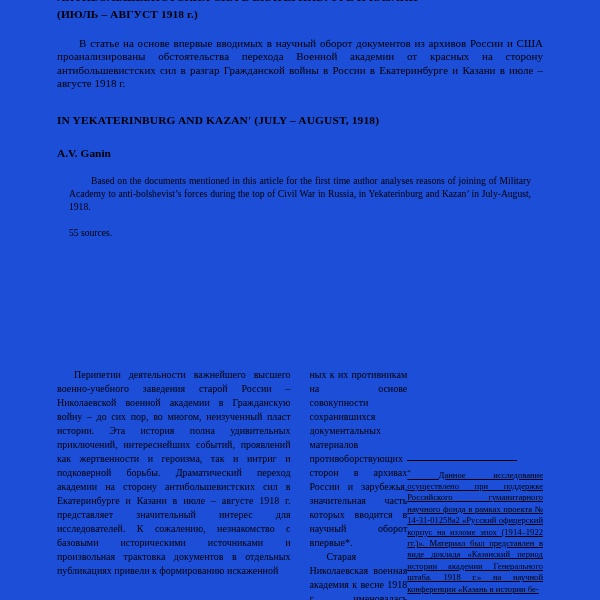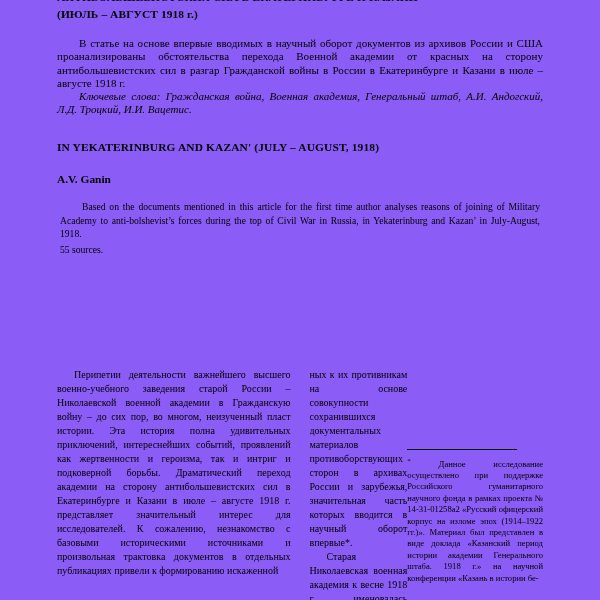--- a/index.html
+++ b/index.html
@@ -9,21 +9,21 @@
   }
   body {
     font-family: "Liberation Serif", "DejaVu Serif", serif;
     color: #000000;
   }
   #page {
     position: relative;
     width: 600px;
     height: 600px;
     overflow: hidden;
-    background: #8b5cf6;
+    background: #1d4ed8;
     box-sizing: border-box;
     padding: 0 57px;
   }
 
   
   .title-ru {
     font-size: 11.4px;
     font-weight: bold;
     line-height: 16.5px;
     letter-spacing: 0.1px;
@@ -86,21 +86,21 @@
     font-weight: bold;
     margin-top: 17px;
     line-height: 14px;
   }
   .abstract-en {
     font-size: 9.6px;
     line-height: 13.3px;
     text-align: justify;
     margin-top: 14px;
   }
-  .abstract-en p { margin: 3px; }
+  .abstract-en p { margin: 12px; }
   .abstract-en p.indent { text-indent: 22px; }
   .abstract-en p.noindent { text-indent: 0; }
 
   
   .body-cols {
     position: absolute;
     left: 57px;
     right: 57px;
     top: 368px;
     bottom: 0;
@@ -128,21 +128,22 @@
     margin: 0;
     text-indent: 17px;
   }
   .body-text p.cont {
     text-indent: 0;
   }
 
   
   .footnote-wrap {
     margin-top: auto;
-    padding-bottom: 16px;
+    padding-bottom: 5px;
+    text-decoration: underline;
   }
   .footnote-rule {
     width: 110px;
     height: 0;
     border-top: 1px solid #000;
     margin: 0 0 6px 0;
   }
   .footnote {
     font-size: 8.6px;
     line-height: 11.4px;
@@ -160,21 +161,20 @@
 <div id="page">
 
   <div class="title-ru">
     <span class="line1">АНТИБОЛЬШЕВИСТСКИХ СИЛ В ЕКАТЕРИНБУРГЕ И КАЗАНИ</span>
     <span class="line2">(ИЮЛЬ – АВГУСТ 1918 г.)</span>
   </div>
 
 
   <div class="abstract">
     <p class="indent">В статье на основе впервые вводимых в научный оборот документов из архивов России и США проанализированы обстоятельства перехода Военной академии от красных на сторону антибольшевистских сил в разгар Гражданской войны в России в Екатеринбурге и Казани в июле –  августе 1918 г.</p>
-    <p class="kw"><span class="kw-label">Ключевые слова:</span> <span>Гражданская война, Военная академия, Генеральный штаб, А.И. Андогский, Л.Д. Троцкий, И.И. Вацетис.</span></p>
   </div>
 
   <div class="title-en">
     <span>IN YEKATERINBURG AND KAZAN' (JULY – AUGUST, 1918)</span>
   </div>
 
   <div class="author-en">A.V. Ganin</div>
 
   <div class="abstract-en">
     <p class="indent">Based on the documents mentioned in this article for the first time author analyses reasons of joining of Military Academy to anti-bolshevist’s forces during the top of Civil War in Russia, in Yekaterinburg and Kazan’ in July-August, 1918.</p>

